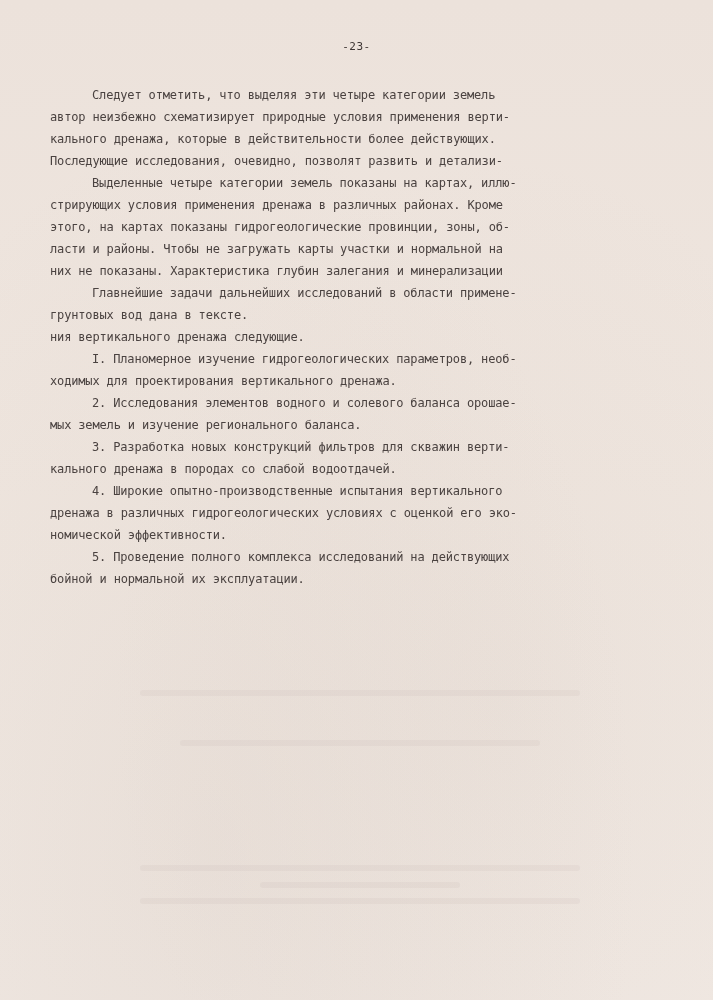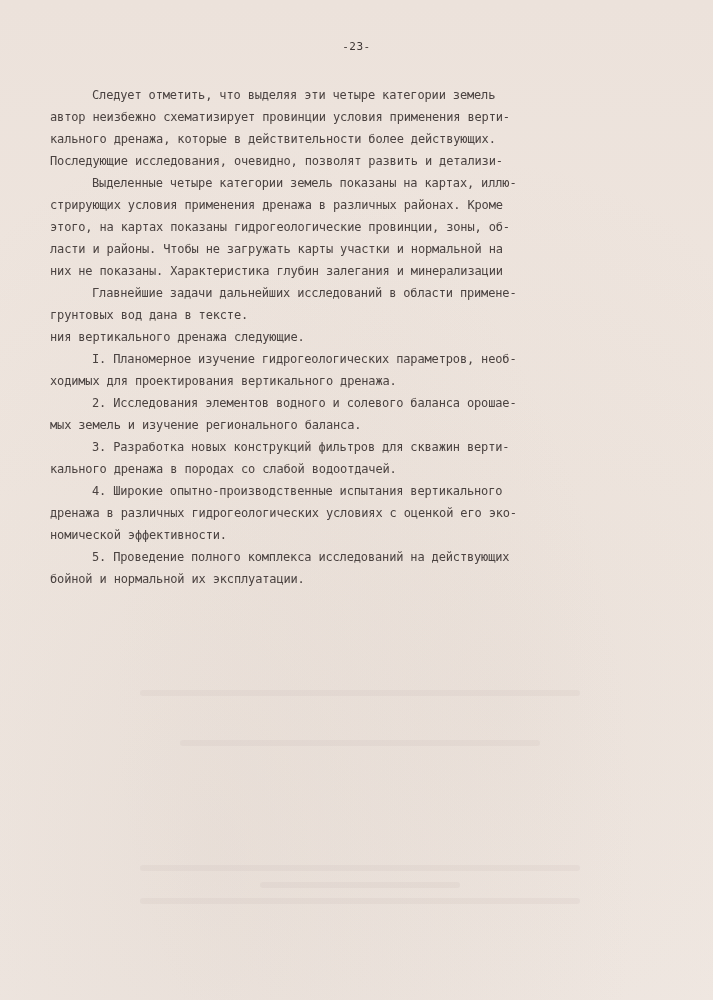--- a/index.html
+++ b/index.html
@@ -67,21 +67,21 @@
   <div class="bleed" style="top:690px;"></div>
   <div class="bleed" style="top:740px;width:360px;left:180px;"></div>
   <div class="bleed" style="top:865px;"></div>
   <div class="bleed" style="top:882px;width:200px;left:260px;"></div>
   <div class="bleed" style="top:898px;"></div>
 
   <div class="page-number">-23-</div>
 
   <div class="body-text">
     <div class="line indent">Следует отметить, что выделяя эти четыре категории земель</div>
-    <div class="line">автор неизбежно схематизирует провинции условия применения верти-</div>
+    <div class="line">автор неизбежно схематизирует природные условия применения верти-</div>
     <div class="line">кального дренажа, которые в действительности более действующих.</div>
     <div class="line">Последующие исследования, очевидно, позволят развить и детализи-</div>
     <div class="line indent">Выделенные четыре категории земель показаны на картах, иллю-</div>
     <div class="line">стрирующих условия применения дренажа в различных районах. Кроме</div>
     <div class="line">этого, на картах показаны гидрогеологические провинции, зоны, об-</div>
     <div class="line">ласти и районы. Чтобы не загружать карты участки и нормальной на</div>
     <div class="line">них не показаны. Характеристика глубин залегания и минерализации</div>
     <div class="line indent">Главнейшие задачи дальнейших исследований в области примене-</div>
     <div class="line">грунтовых вод дана в тексте.</div>
     <div class="line">ния вертикального дренажа следующие.</div>

